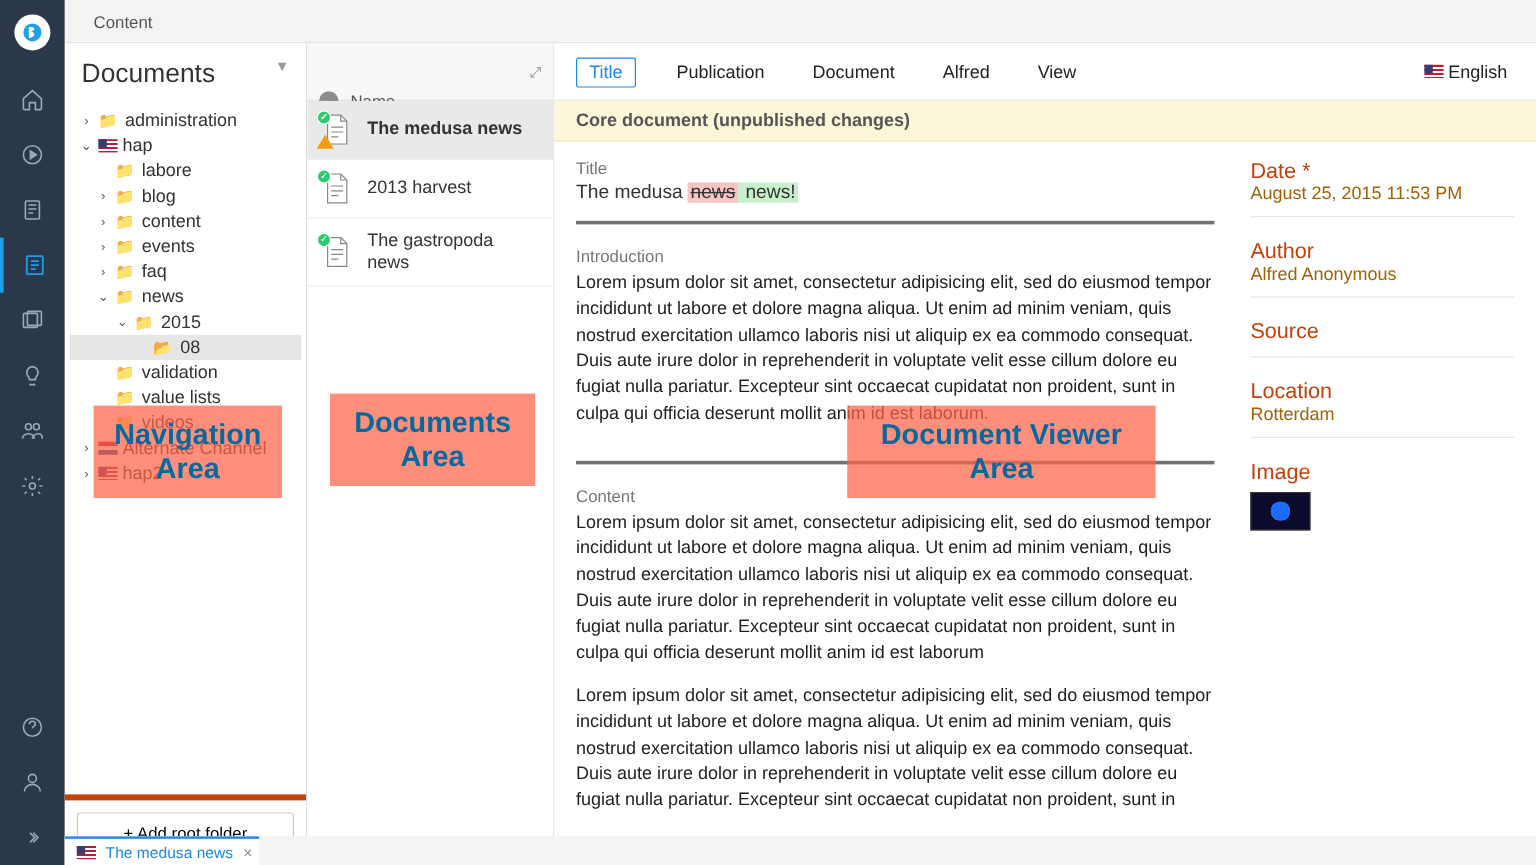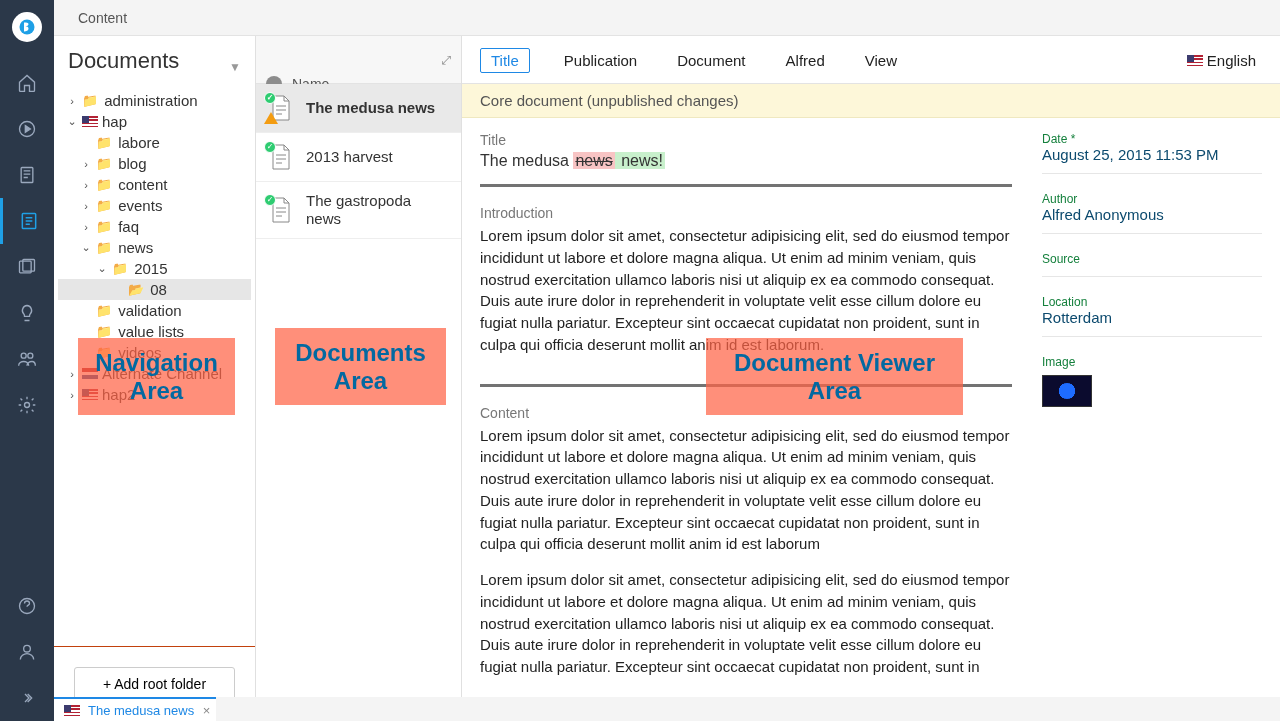--- a/index.html
+++ b/index.html
@@ -44,21 +44,21 @@
   height: 36px; background: #f4f4f4;
   display: flex; align-items: center;
   padding: 0 24px; font-size: 14px; color: #555;
   border-bottom: 1px solid #e3e3e3;
 }
 .panes { flex: 1; display: flex; min-height: 0; }
 .nav-pane { width: 202px; background: #fff; border-right: 1px solid #e0e0e0; display: flex; flex-direction: column; }
 .nav-header {
   padding: 12px 14px 12px 14px;
   font-size: 22px; font-weight: 500; color: #333;
-  display: flex; align-items: flex-end; justify-content: space-between;
+  display: flex; align-items: flex-start; justify-content: space-between;
 }
 .caret-down { color: #999; font-size: 12px;}
 .nav-search { padding: 10px 10px 8px; }
 .nav-search-box {
   width: 100%; border: 1px solid #ccc; border-radius: 4px;
   padding: 6px 28px 6px 10px; font-size: 14px;
   background: #fff;
 }
 .search-wrap { position: relative; }
 .search-icon { position: absolute; right: 8px; top: 50%; transform: translateY(-50%); color: #999; font-size: 14px; }
@@ -72,21 +72,21 @@
 .tree-icon { color: #888; font-size: 13px; margin-right: 2px;}
 .flag { width: 16px; height: 11px; display: inline-block; background: linear-gradient(to bottom, #b22234 0 15%, #fff 15% 30%, #b22234 30% 45%, #fff 45% 60%, #b22234 60% 75%, #fff 75% 90%, #b22234 90% 100%); position: relative; }
 .flag::after { content:""; position:absolute; left:0; top:0; width:7px; height:7px; background:#3c3b6e; }
 .flag-nl { background: linear-gradient(to bottom, #ae1c28 0 33%, #fff 33% 66%, #21468b 66% 100%); }
 .flag-nl::after { display:none; }
 .tree-selected { background: #e6e6e6; }
 .indent-1 { padding-left: 8px; }
 .indent-2 { padding-left: 22px; }
 .indent-3 { padding-left: 38px; }
 .indent-4 { padding-left: 54px; }
-.nav-footer { padding: 20px; border-top: 1px solid #c2410c; }
+.nav-footer { padding: 10px; border-top: 5px solid #c2410c; }
 .add-root-btn {
   width: 100%; border: 1px solid #ccc; background: #fff; border-radius: 3px;
   padding: 8px 6px; font-size: 14px; cursor: pointer;
 }
 .docs-pane { width: 206px; background: #fff; border-right: 1px solid #e0e0e0; display: flex; flex-direction: column; }
 .docs-header {
   height: 48px; display: flex; align-items: center; justify-content: space-between;
   padding: 0 10px; border-bottom: 1px solid #e3e3e3; background: #f7f7f7;
 }
 .docs-header-left { display: flex; align-items: center; gap: 10px; margin-top: 48px; }
@@ -118,33 +118,34 @@
 .view-menu {
   display: flex; align-items: center; gap: 28px; padding: 12px 18px 10px;
   border-bottom: 1px solid #e3e3e3;
 }
 .menu-item { color: #222; cursor: pointer; padding: 4px 6px; font-size: 15px; }
 .menu-item.active { border: 1px solid #1e88e5; border-radius: 2px; color: #1e88e5; padding: 3px 10px; }
 .menu-spacer { flex: 1; }
 .status-banner {
   background: #fdf7d9; color: #555; padding: 8px 18px; font-size: 15px;
   border-bottom: 1px solid #efe8c0;
+  font-weight: bold;
 }
 .doc-body { padding: 14px 18px; display: flex; gap: 30px; }
 .doc-left { flex: 1; min-width: 0; }
 .doc-right { width: 220px; font-size: 15px; }
 .field-group { margin-bottom: 18px; border-bottom: 3px solid #737373; padding-bottom: 14px; }
 .field-label { color: #777; font-size: 14px; margin-bottom: 4px; }
 .field-title-value { font-size: 16px; }
 .del { background: #f8c4c4; text-decoration: line-through; padding: 0 2px; }
 .ins { background: #c8f0cc; padding: 0 2px; }
 .loremp { margin-bottom: 14px; line-height: 1.45; font-size: 15px; color: #222;}
 .right-field { margin-bottom: 18px; border-bottom: 1px solid #e6e6e6; padding-bottom: 10px; }
-.right-label { color: #15803d; font-size: 12px; }
-.right-value { color: #0c4a6e; font-size: 15px; }
+.right-label { color: #c2410c; font-size: 18px; }
+.right-value { color: #a16207; font-size: 15px; }
 .thumb { width: 50px; height: 32px; background: #0b0b2e; display: flex; align-items: center; justify-content: center; border: 1px solid #333;}
 .thumb-inner { width: 22px; height: 16px; background: radial-gradient(circle at 50% 50%, #1e6cff 0 60%, #0b0b2e 61%); border-radius: 50%; filter: blur(0.5px);}
 .bottom-tabs {
   position: absolute; left: 54px; bottom: 0; right: 0; height: 24px;
   background: #f4f4f4; display: flex; align-items: stretch;
 }
 .bottom-tab {
   display: flex; align-items: center; gap: 8px; padding: 0 22px 0 10px;
   background: #fff; border-top: 2px solid #1e88e5;
   position: relative; font-size: 13px; color: #1e88e5; font-weight: 500;

